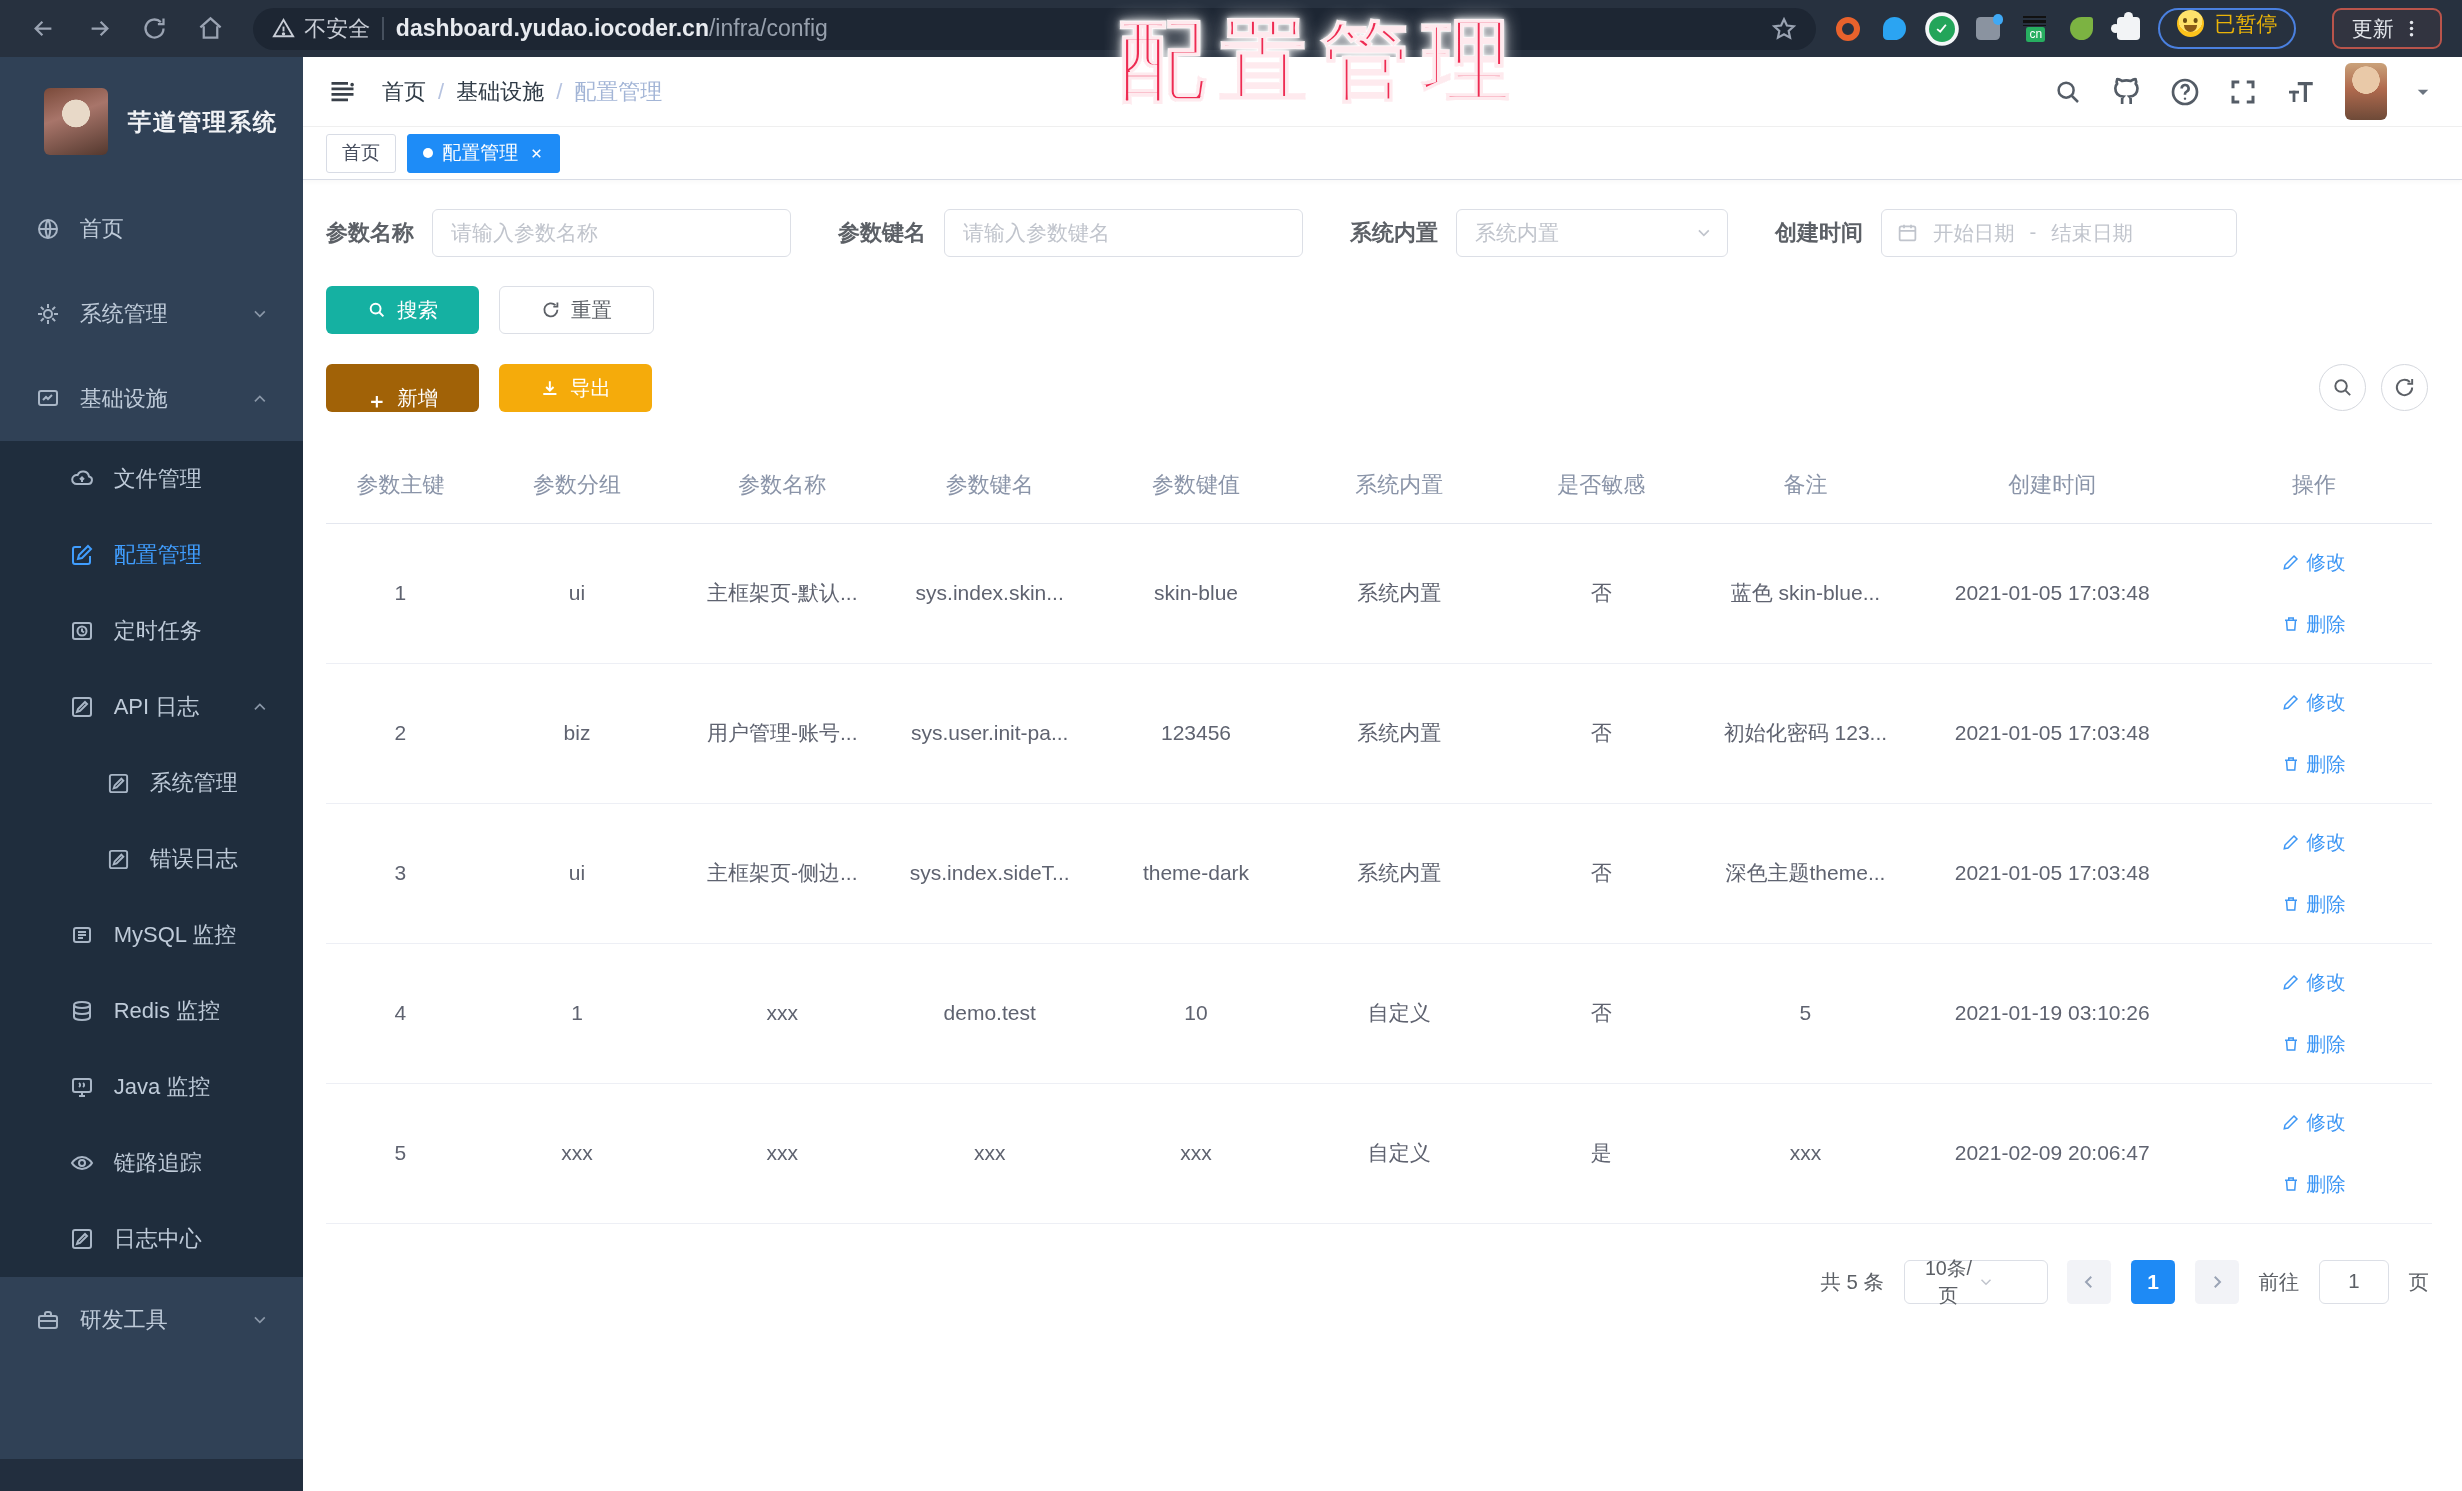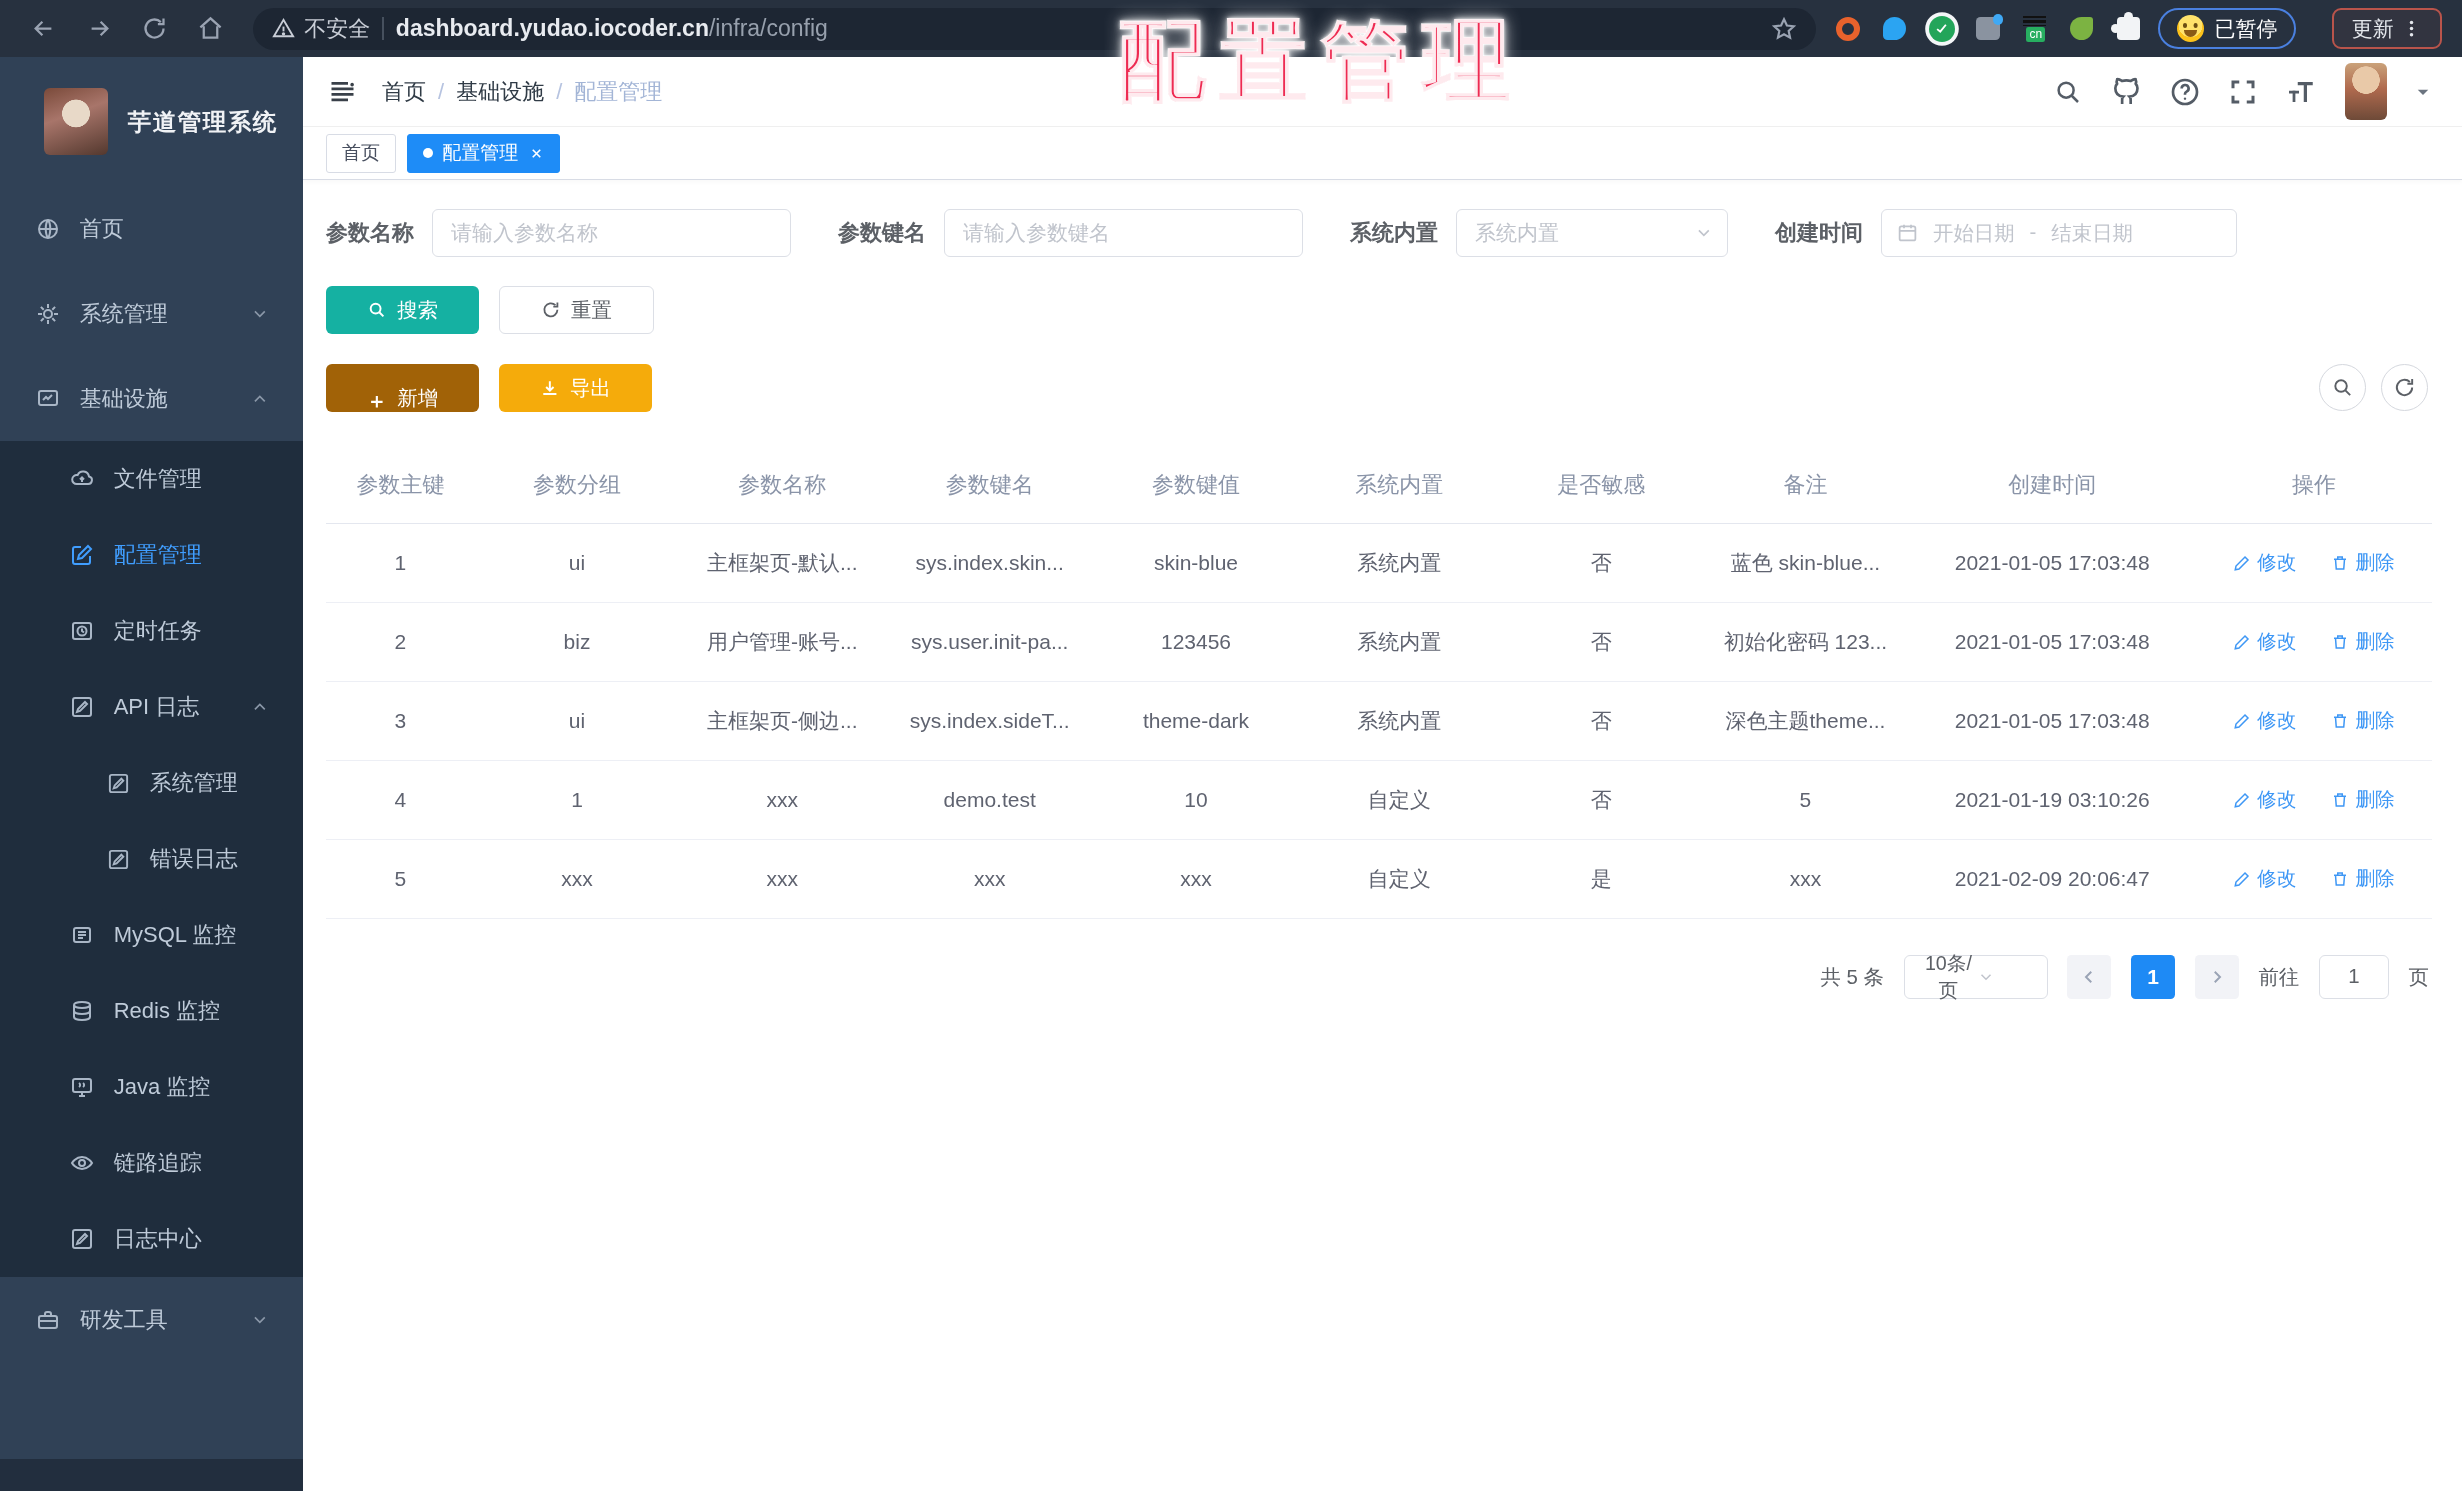--- a/index.html
+++ b/index.html
@@ -33,22 +33,22 @@
   .ext-gray { width:24px; height:23px; background:#8a93a0; border-radius:4.5px; position:relative; }
   .ext-gray::after { content:""; position:absolute; right:-3px; top:-3px; width:10.6px; height:10.6px; background:#3fa9f5; border-radius:50%; }
   .ext-cn { width:26px; height:26px; position:relative; }
   .ext-cn .bars { position:absolute; top:0; left:1.5px; width:23px; height:10.6px; background:linear-gradient(#111 2.3px, transparent 2.3px, transparent 4.5px, #111 4.5px, #111 6.8px, transparent 6.8px, transparent 9px, #111 9px); }
   .ext-cn .tag { position:absolute; bottom:0; left:4.5px; background:#27ae60; color:#fff; font-size:12px; line-height:15px; padding:0 3px; border-radius:2.3px; }
   .ext-leaf { width:23px; height:23px; background:#7cb342; border-radius:50% 3px 50% 50%; }
   .ext-puzzle { width:23px; height:23px; background:#f2f4f6; border-radius:3.8px; position:relative; }
   .ext-puzzle::before { content:""; position:absolute; top:-5.3px; left:6.8px; width:9px; height:9px; background:#f2f4f6; border-radius:50%; }
   .ext-puzzle::after { content:""; position:absolute; left:-5.3px; top:6.8px; width:9px; height:9px; background:#f2f4f6; border-radius:50%; }
   .paused-pill {
-    display:flex; align-items:center; gap:10.6px; height:41px; padding:0 16.6px;
-    border:2.3px solid #4a80e0; border-radius:20.4px; color:#ffffff; font-size:21px; flex:0 0 auto; margin-left:9px;
+    display:flex; align-items:flex-start; gap:10.6px; height:41px; padding:0 16.6px;
+    border:2.3px solid #4a80e0; border-radius:20.4px; color:#eab308; font-size:21px; flex:0 0 auto; margin-left:9px;
   }
   .emoji-face { width:27px; height:27px; border-radius:50%; background:radial-gradient(circle at 50% 38%, #ffe26b 0 55%, #fcc21b 56% 100%); position:relative; }
   .emoji-face::before { content:""; position:absolute; left:6px; top:8.3px; width:4.5px; height:4.5px; border-radius:50%; background:#6b4d12; box-shadow:10.6px 0 0 #6b4d12; }
   .emoji-face::after { content:""; position:absolute; left:6.8px; top:15px; width:13.6px; height:6.8px; border-radius:0 0 13.6px 13.6px; background:#8a5a16; }
   .update-btn {
     display:flex; align-items:center; gap:7.6px; height:41px; padding:0 18px; margin-left:28px;
     border:2.3px solid #b9544b; border-radius:9px; color:#e4e7ec; font-size:21px; background:rgba(185,84,75,.08); flex:0 0 auto;
   }
 
   
@@ -118,21 +118,21 @@
   .btn-reset { background:#fff; color:#5c6066; border:1.5px solid #dcdfe6; }
   .btn-add { background:#a16207; color:#fff;align-items:flex-end; }
   .btn-export { background:#f5ab0b; color:#fff; }
   .round-tools { position:absolute; right:4.5px; top:0; display:flex; gap:15px; }
   .roundbtn { width:47px; height:47px; border-radius:50%; border:1.5px solid #d5d8de; background:#fff; display:flex; align-items:center; justify-content:center; color:#5c6066; }
 
   
   table.grid { width:100%; border-collapse:collapse; table-layout:fixed; margin-top:35px; }
   .grid th { font-size:22px; color:#8a94a8; font-weight:normal; padding:23px 4.5px; text-align:center; border-bottom:1.5px solid #e4e7ef; }
   .grid td { font-size:21px; color:#5f6370; padding:25px 4.5px; text-align:center; border-bottom:1.5px solid #edeff5; white-space:nowrap; overflow:hidden; }
-  .ops { display:flex; align-items:center; justify-content:center; gap:35px; }
+  .ops { display:flex; align-items:center; justify-content:center; gap:35px;flex-direction:column; }
   .oplink { display:flex; align-items:center; gap:6px; color:#3e97f5; font-size:19.7px; }
   .oplink .oic { display:flex; }
 
   
   .pager { margin-top:36px; display:flex; align-items:center; justify-content:flex-end; gap:19.7px; font-size:20.4px; color:#5c6066; padding-right:3px; }
   .psel { width:144px; height:44px; border:1.5px solid #dcdfe6; border-radius:6px; display:flex; align-items:center; padding:0 12px 0 15px; }
   .psel span { flex:1; font-size:19.7px; color:#5c6066; text-align:center;}
   .psel .chev { color:#c0c4cc; display:flex; }
   .pbtn { width:44px; height:44px; background:#f2f3f7; border-radius:4.5px; display:flex; align-items:center; justify-content:center; color:#9aa3b5; }
   .pcur { width:44px; height:44px; background:#1e8af5; border-radius:4.5px; display:flex; align-items:center; justify-content:center; color:#fff; font-weight:bold; font-size:21px; }

